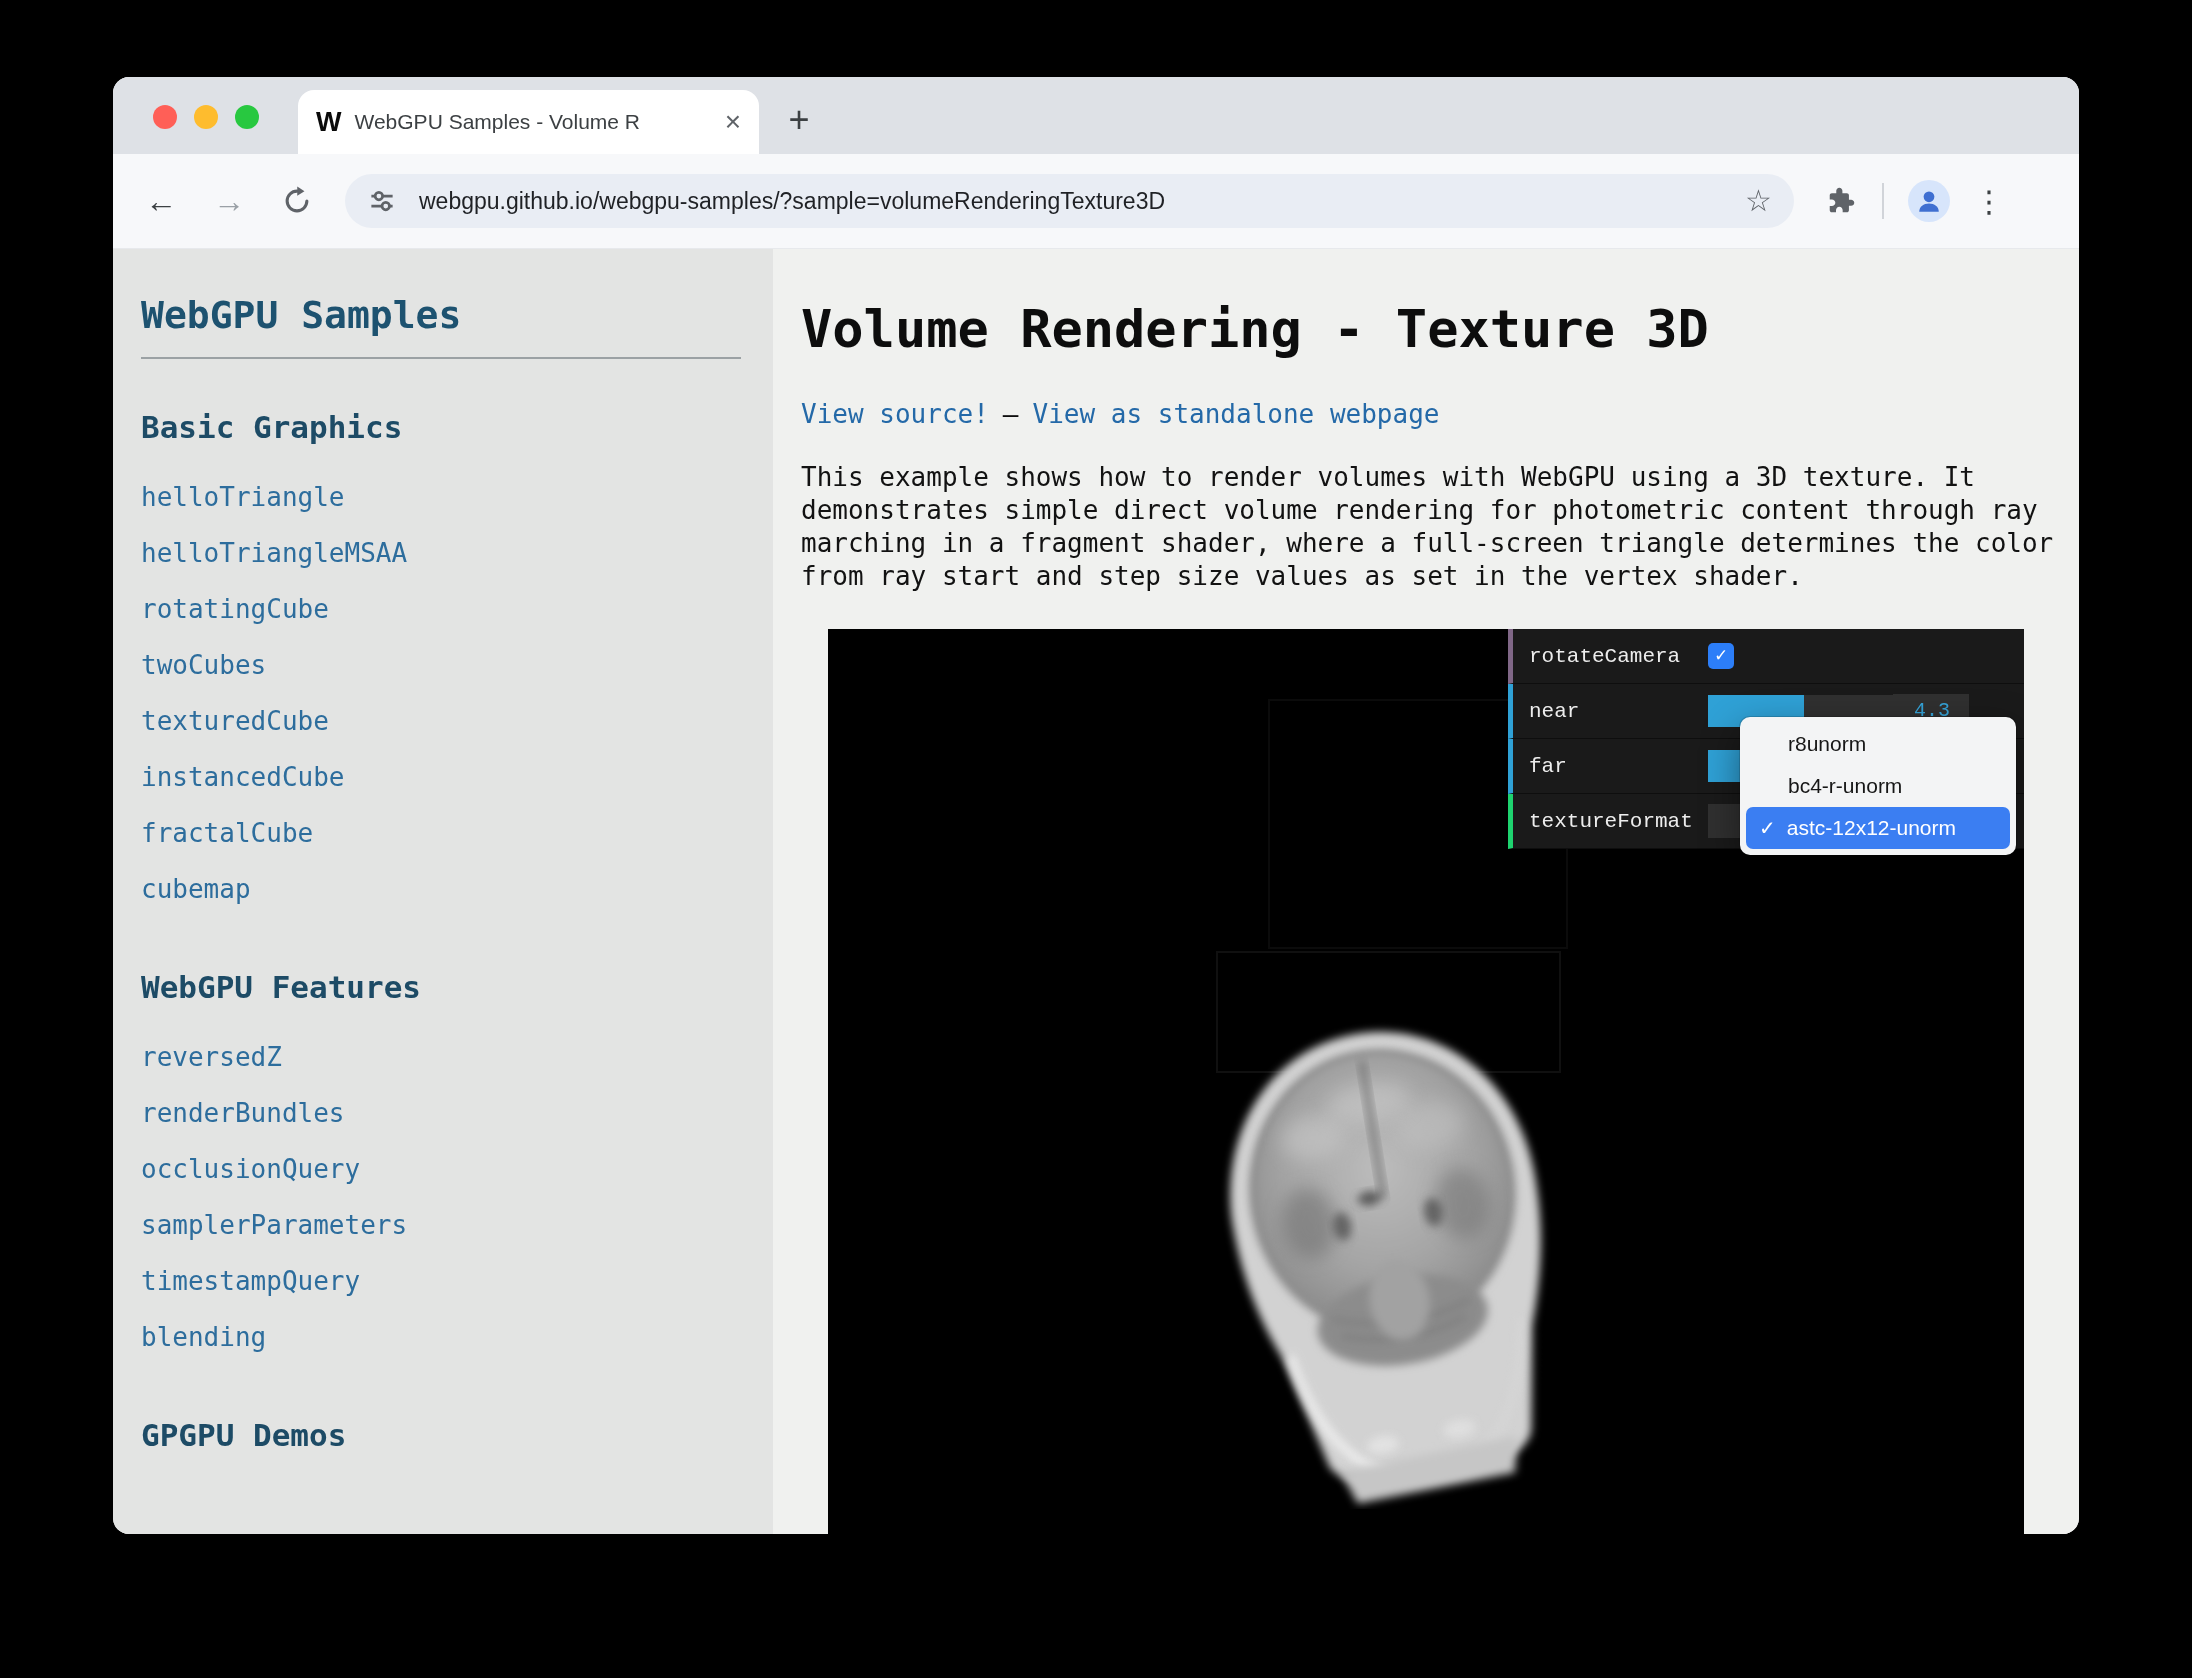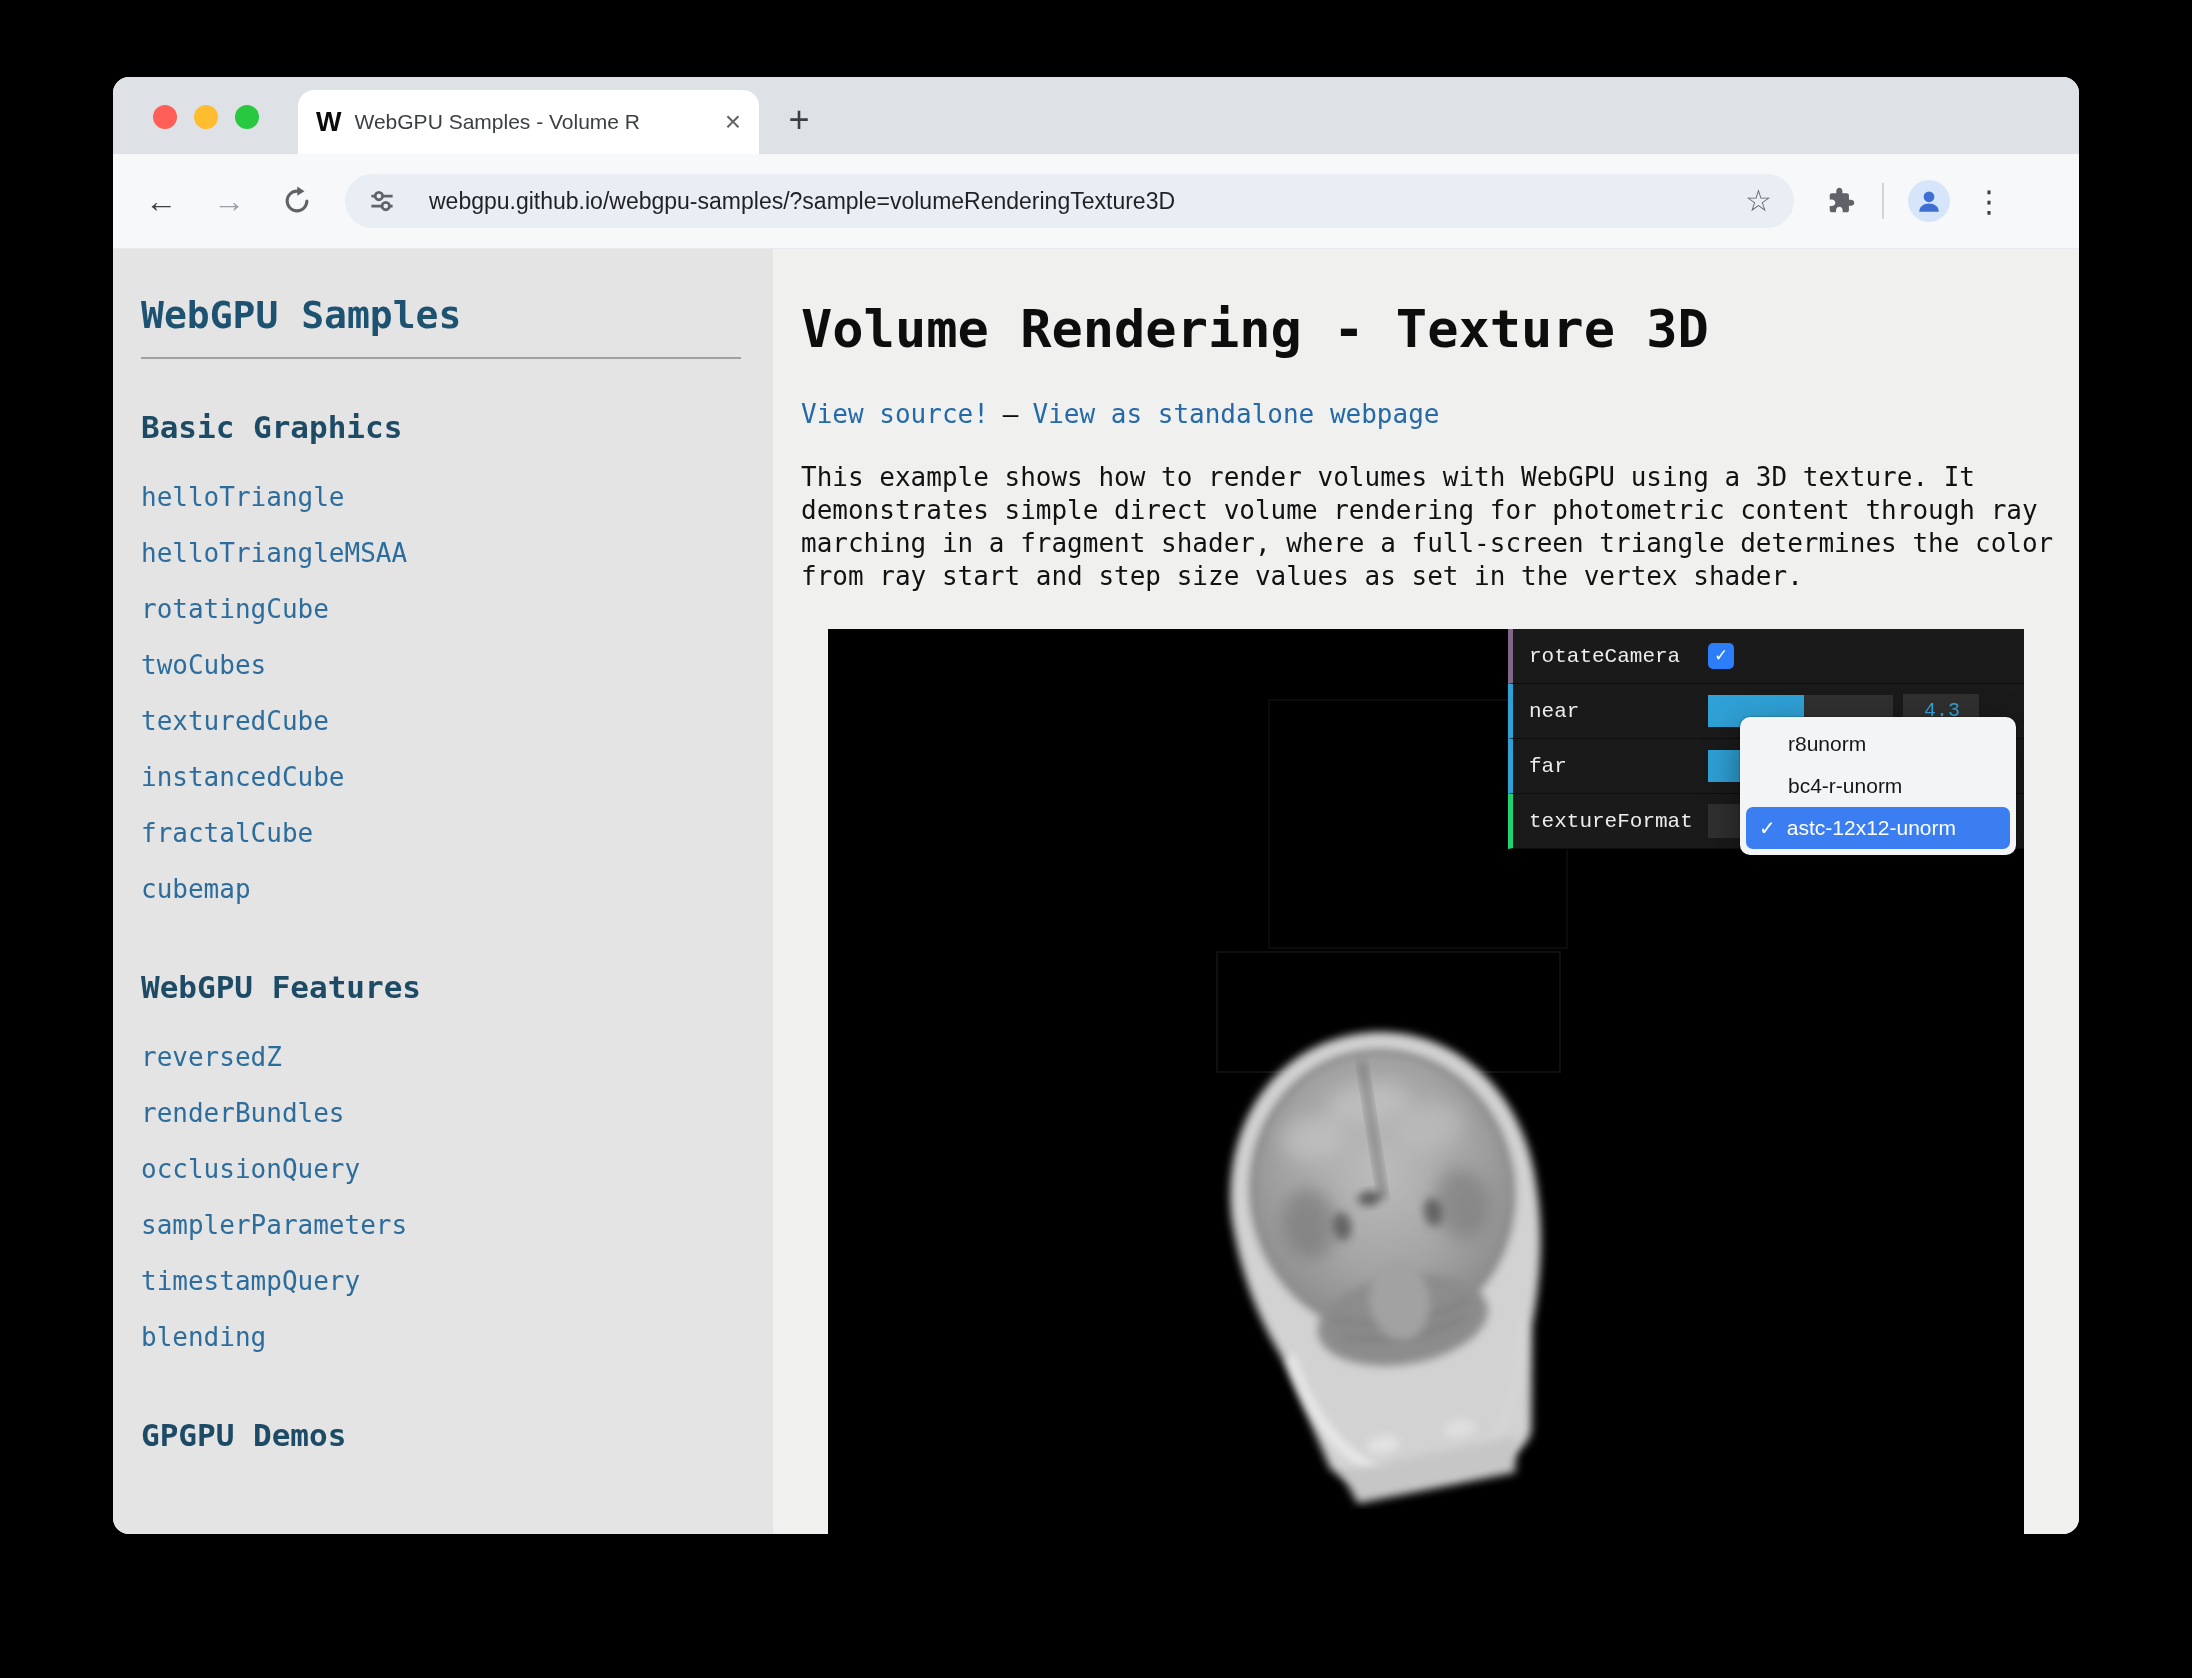--- a/index.html
+++ b/index.html
@@ -40,21 +40,21 @@
     padding:0 26px; border-bottom:1px solid #e7e9ec;
   }
   .navbtn { width:44px; text-align:center; font-size:32px; color:#3c4043; flex:none; }
   .navbtn.fwd { color:#9aa0a6; margin-left:24px; }
   .navbtn.reload { margin-left:24px; display:flex; align-items:center; justify-content:center; }
   .omnibox {
     margin-left:26px; width:1449px; height:54px; border-radius:27px; background:#e9edf4;
     display:flex; align-items:center; padding:0 22px; flex:none;
   }
   .tune { flex:none; display:flex; }
-  .url { margin-left:32px; font-size:23px; color:#1f2125; white-space:nowrap; }
+  .url { margin-left:22px; font-size:23px; color:#1f2125; white-space:nowrap; }
   .omni-spacer { flex:1; }
   .star { flex:none; font-size:30px; color:#5f6368; line-height:1; }
   .ext { margin-left:30px; flex:none; display:flex; }
   .tb-sep { margin-left:26px; width:2px; height:36px; background:#d1d4d9; flex:none; }
   .avatar { margin-left:24px; width:42px; height:42px; border-radius:50%; background:#d7e5fb; flex:none; display:flex; align-items:center; justify-content:center; }
   .dots { margin-left:24px; font-size:30px; color:#3c4043; flex:none; width:30px; text-align:center; }
   
   .content { flex:1; display:flex; overflow:hidden; font-family:"DejaVu Sans Mono","Liberation Mono",monospace; }
   .sidebar { width:660px; flex:none; background:#e3e4e3; padding:44px 30px 0 28px; overflow:hidden; }
   .sb-title { font-size:38px; line-height:44px; font-weight:700; color:#1d5270; }
@@ -86,21 +86,21 @@
   }
   .glabel { width:195px; flex:none; padding-left:16px; color:#ededed; font-size:21px; }
   .gcheckbox {
     width:26px; height:26px; border-radius:5px; background:#2c7ef8;
     display:flex; align-items:center; justify-content:center; flex:none;
   }
   .gcheck { color:#fff; font-size:19px; font-weight:700; line-height:1; }
   .gslider { width:185px; height:32px; background:#303030; position:relative; flex:none; overflow:hidden; }
   .gfill { position:absolute; left:0; top:0; height:100%; width:52%; background:#2FA1D6; display:block; }
   .gnum {
-    margin-left:10px; width:76px; height:34px; background:#303030; color:#35a3d8;
+    width:76px; height:34px; background:#303030; color:#35a3d8;
     font-size:20px; line-height:34px; padding-left:21px; flex:none;
   }
   .gselect { width:272px; height:34px; background:#303030; flex:none; }
   .gclose { height:42px; background:#000; color:#efefef; text-align:center; line-height:42px; font-size:20px; }
   
   .dropdown {
     position:absolute; top:88px; right:8px; width:276px; padding:6px;
     background:#f3f4f5; border-radius:10px; z-index:10;
     box-shadow: 0 14px 38px rgba(0,0,0,.45), 0 0 0 1px rgba(0,0,0,.14);
     font-family:"Liberation Sans",sans-serif;

